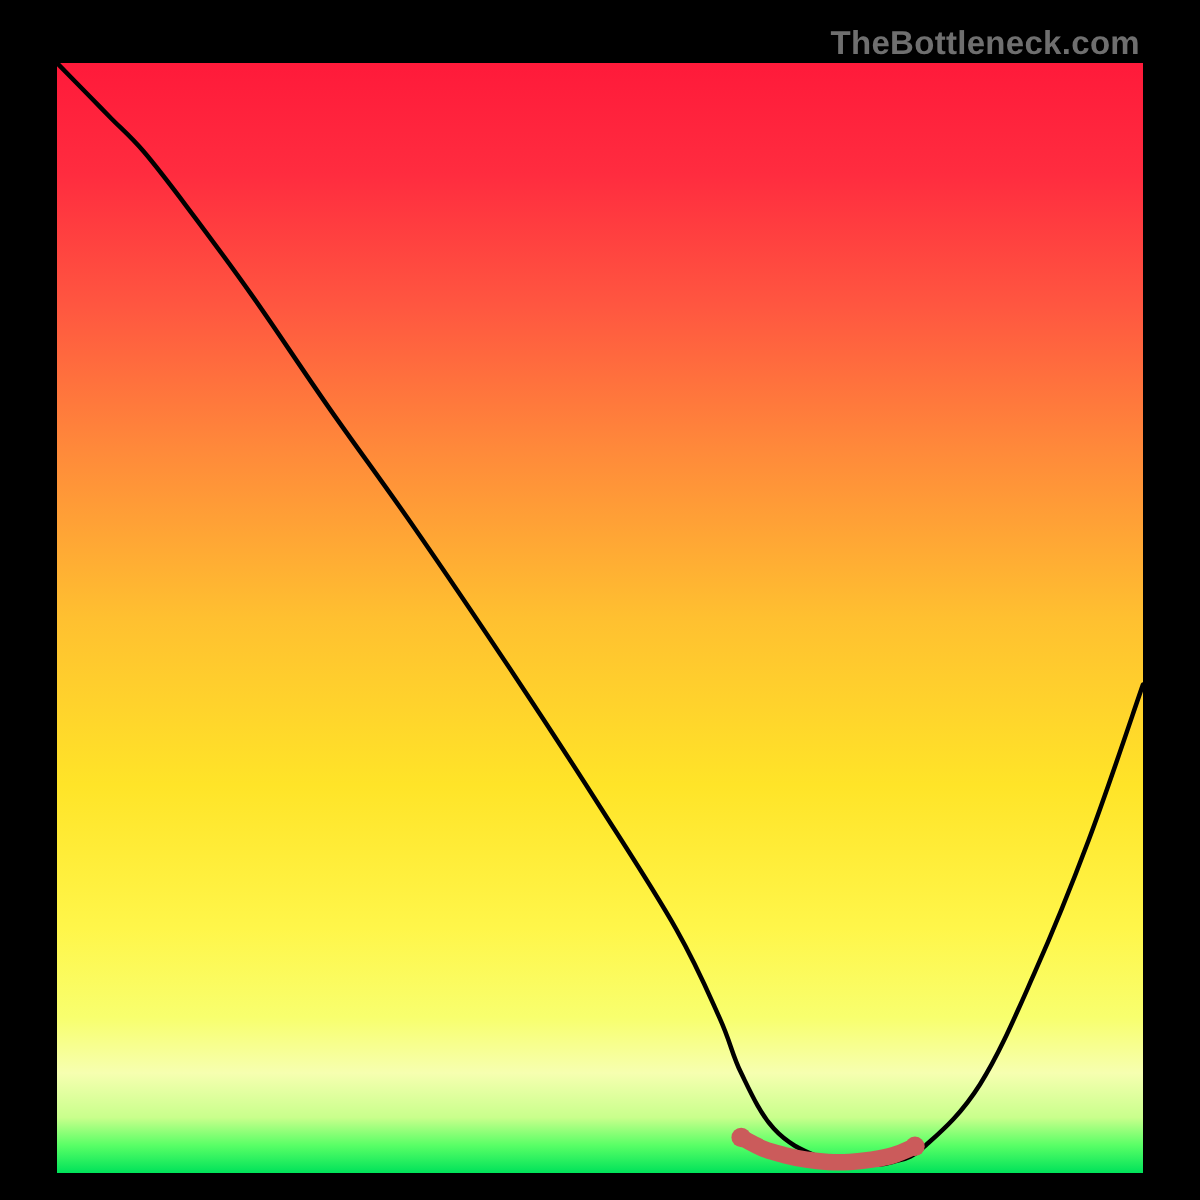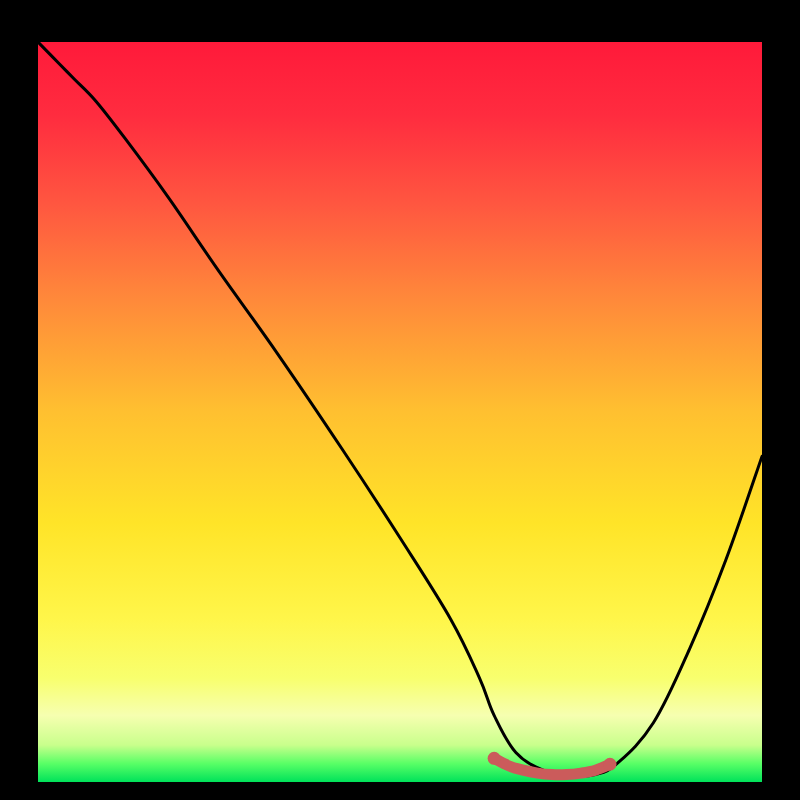--- a/index.html
+++ b/index.html
@@ -37,20 +37,21 @@
     height: 740px;
   }
   svg {
     display: block;
   }
 </style>
 </head>
 <body>
 
 <div class="frame">
+  <div class="watermark">TheBottleneck.com</div>
 
   <div class="plot">
     <svg id="chart-svg" width="724" height="740" viewBox="0 0 724 740">
         <defs>
           <linearGradient id="bg-grad" x1="0" y1="0" x2="0" y2="1">
             <stop offset="0%" stop-color="#ff1a3a"></stop>
             <stop offset="10%" stop-color="#ff2c3f"></stop>
             <stop offset="22%" stop-color="#ff5740"></stop>
             <stop offset="35%" stop-color="#ff8a3a"></stop>
             <stop offset="50%" stop-color="#ffc030"></stop>

